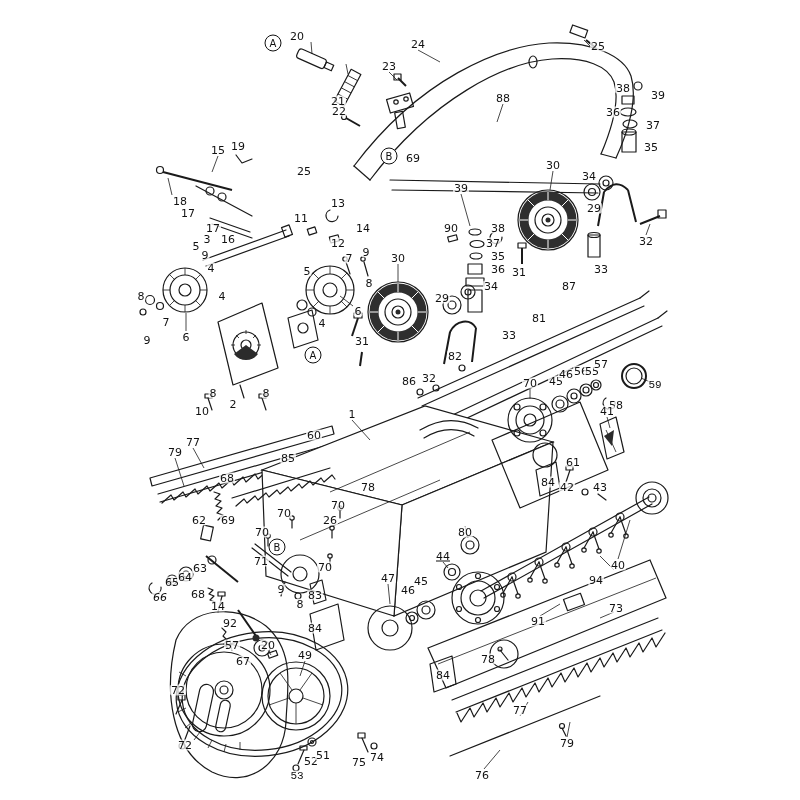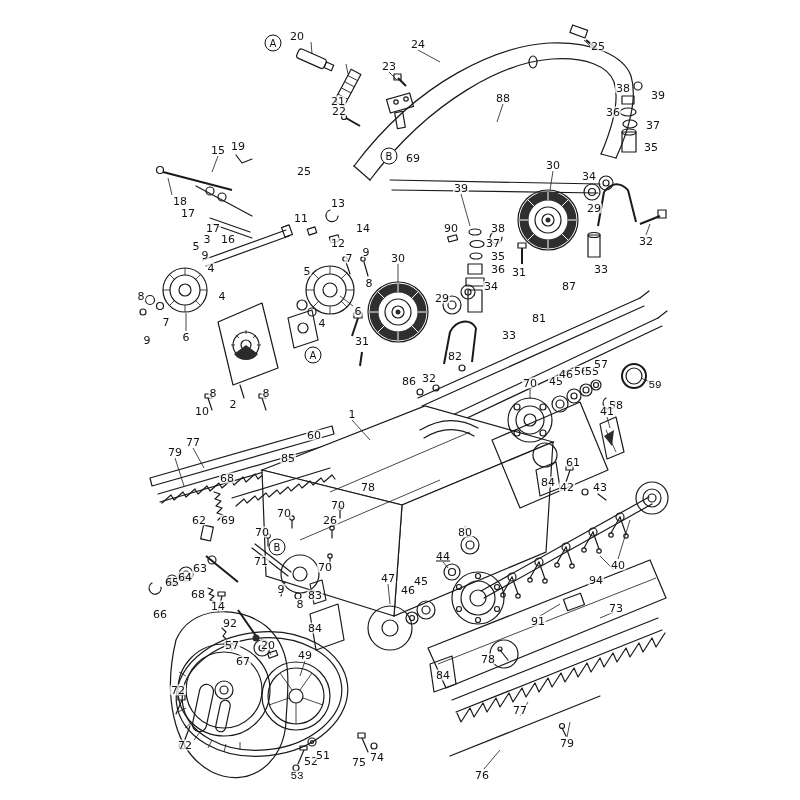--- a/index.html
+++ b/index.html
@@ -593,21 +593,21 @@
       <span class="callout" style="left: 199px; top: 520px;">62</span>
       <span class="callout" style="left: 228px; top: 520px;">69</span>
       <span class="callout" style="left: 284px; top: 513px;">70</span>
       <span class="callout" style="left: 262px; top: 532px;">70</span>
       <span class="callout circled" style="left: 277px; top: 547px;">B</span>
       <span class="callout" style="left: 465px; top: 532px;">80</span>
       <span class="callout" style="left: 443px; top: 556px; text-decoration: underline;">44</span>
       <span class="callout" style="left: 200px; top: 568px;">63</span>
       <span class="callout" style="left: 261px; top: 561px;">71</span>
       <span class="callout" style="left: 325px; top: 567px;">70</span>
-      <span class="callout" style="left: 160px; top: 614px;">66</span>
+      <span class="callout" style="left: 160px; top: 597px; font-style: italic;">66</span>
       <span class="callout" style="left: 172px; top: 582px;">65</span>
       <span class="callout" style="left: 185px; top: 577px; text-align: center;">64</span>
       <span class="callout" style="left: 198px; top: 594px;">68</span>
       <span class="callout" style="left: 218px; top: 606px;">14</span>
       <span class="callout" style="left: 281px; top: 589px;">9</span>
       <span class="callout" style="left: 300px; top: 604px;">8</span>
       <span class="callout" style="left: 315px; top: 595px;">83</span>
       <span class="callout" style="left: 388px; top: 578px;">47</span>
       <span class="callout" style="left: 408px; top: 590px;">46</span>
       <span class="callout" style="left: 421px; top: 581px;">45</span>

